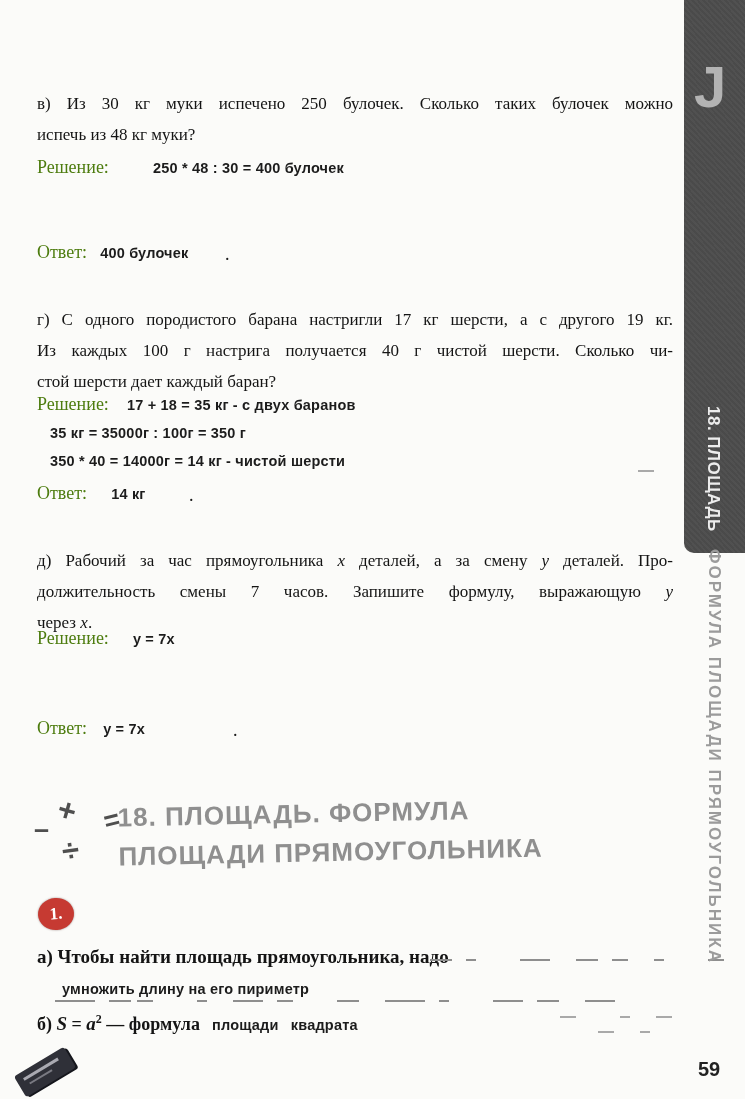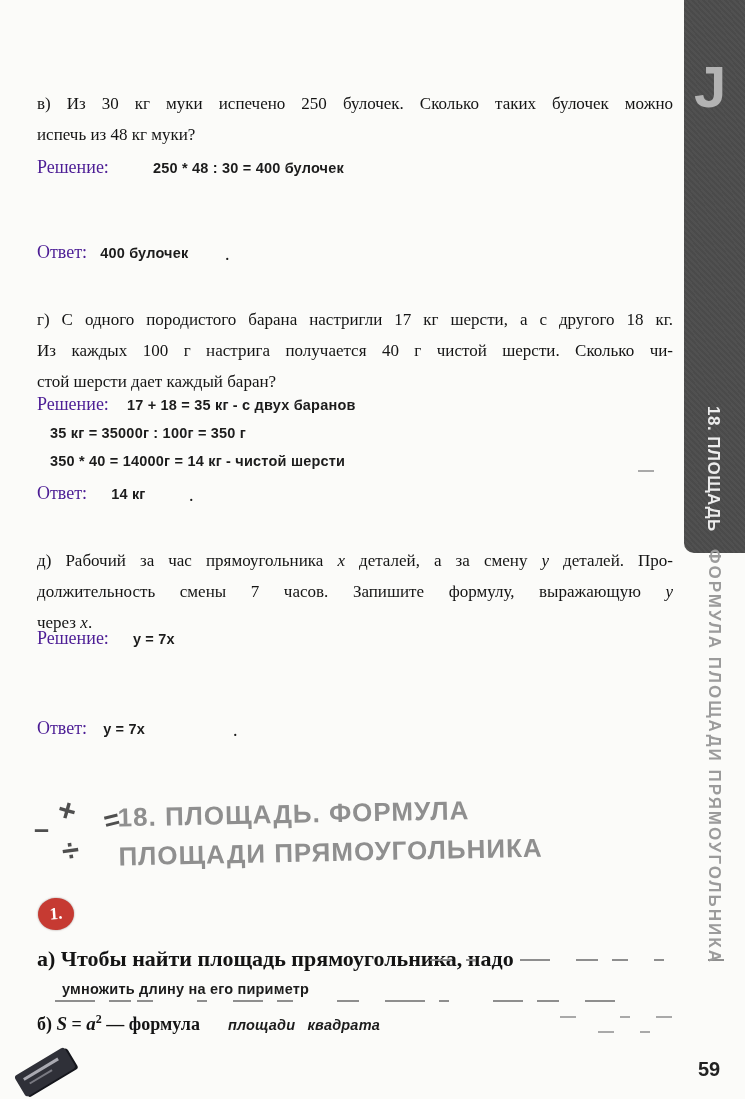--- a/index.html
+++ b/index.html
@@ -7,43 +7,43 @@
         font-family:"Liberation Serif", serif;color:#141414;overflow:hidden;}
 
   
   .prob{position:absolute;left:37px;width:636px;font-size:17px;}
   .pline{line-height:31px;text-align:justify;}
   .pline.full{text-align-last:justify;}
   .var{font-style:italic;font-family:"Liberation Serif",serif;}
 
   
   .row{position:absolute;left:37px;white-space:nowrap;}
-  .lbl{font-size:18px;color:#4c1d95;}
+  .lbl{font-size:18px;color:#4d7c0f;}
   .fill{font-family:"Liberation Sans",sans-serif;font-weight:700;font-size:14.5px;
         color:#1c1c1c;letter-spacing:.2px;}
   .period{position:absolute;font-size:18px;color:#1a1a1a;}
 
   
   .heading{position:absolute;left:118px;top:794px;transform:rotate(-1.2deg);
            font-family:"Liberation Sans",sans-serif;font-weight:700;
            font-size:26px;line-height:39px;color:#8f8f8f;letter-spacing:1px;white-space:nowrap;}
   .mathicon{position:absolute;font-family:"Liberation Sans",sans-serif;
             font-weight:700;color:#4f4f4f;}
 
   
   .badge{position:absolute;left:38px;top:898px;width:36px;height:32px;border-radius:50%;
          background:#c63a32;display:flex;align-items:center;justify-content:center;
          transform:rotate(-4deg);box-shadow:0 0 2px rgba(60,20,20,.5);}
   .badge span{color:#fff;font-weight:700;font-size:17px;font-family:"Liberation Serif",serif;}
   .prompt{position:absolute;left:90px;top:902px;font-weight:600;font-size:18px;}
-  .itema{position:absolute;left:37px;top:946px;font-weight:600;font-size:22px;}
+  .itema{position:absolute;left:37px;top:946px;font-weight:600;font-size:19px;}
   .itema-ans{position:absolute;left:62px;top:981px;}
   .itemb{position:absolute;left:37px;top:1012px;font-size:18px;font-weight:600;}
   .itemb .math{font-size:19px;}
-  .itemb .fill{margin-left:28px;word-spacing:8px;font-style:italic;}
+  .itemb .fill{margin-left:12px;word-spacing:8px;}
 
   
   .dashrow{position:absolute;height:3px;}
   .dashrow i{display:inline-block;vertical-align:top;border-top:2px solid #8e8e8e;height:0;}
   .g6{margin-right:6px;} .g14{margin-right:14px;} .g26{margin-right:26px;} .g44{margin-right:44px;}
   .w10{width:10px;} .w16{width:16px;} .w22{width:22px;} .w30{width:30px;} .w40{width:40px;}
   .dim i{border-top-color:#a9a9a9;}
 
   
   .strip{position:absolute;left:684px;top:0;width:61px;height:553px;background:#4d4d4d;
@@ -78,21 +78,21 @@
     <span class="lbl">Решение:</span>
     <span class="fill" style="margin-left:40px">250 * 48 : 30 = 400 булочек</span>
   </div>
   <div class="row" style="top:242px">
     <span class="lbl">Ответ:</span>
     <span class="fill" style="margin-left:9px">400 булочек</span>
     <span class="period" style="left:188px;top:2px">.</span>
   </div>
 
   <div class="prob" style="top:304px">
-    <div class="pline full">г) С одного породистого барана настригли 17 кг шерсти, а с другого 18 кг.</div>
+    <div class="pline full">г) С одного породистого барана настригли 17 кг шерсти, а с другого 19 кг.</div>
     <div class="pline full">Из каждых 100 г настрига получается 40 г чистой шерсти. Сколько чи-</div>
     <div class="pline">стой шерсти дает каждый баран?</div>
   </div>
   <div class="row" style="top:394px">
     <span class="lbl">Решение:</span>
     <span class="fill" style="margin-left:14px">17 + 18 = 35 кг - с двух баранов</span>
   </div>
   <div class="row" style="top:424px;left:50px">
     <span class="fill">35 кг = 35000г : 100г = 350 г</span>
   </div>

